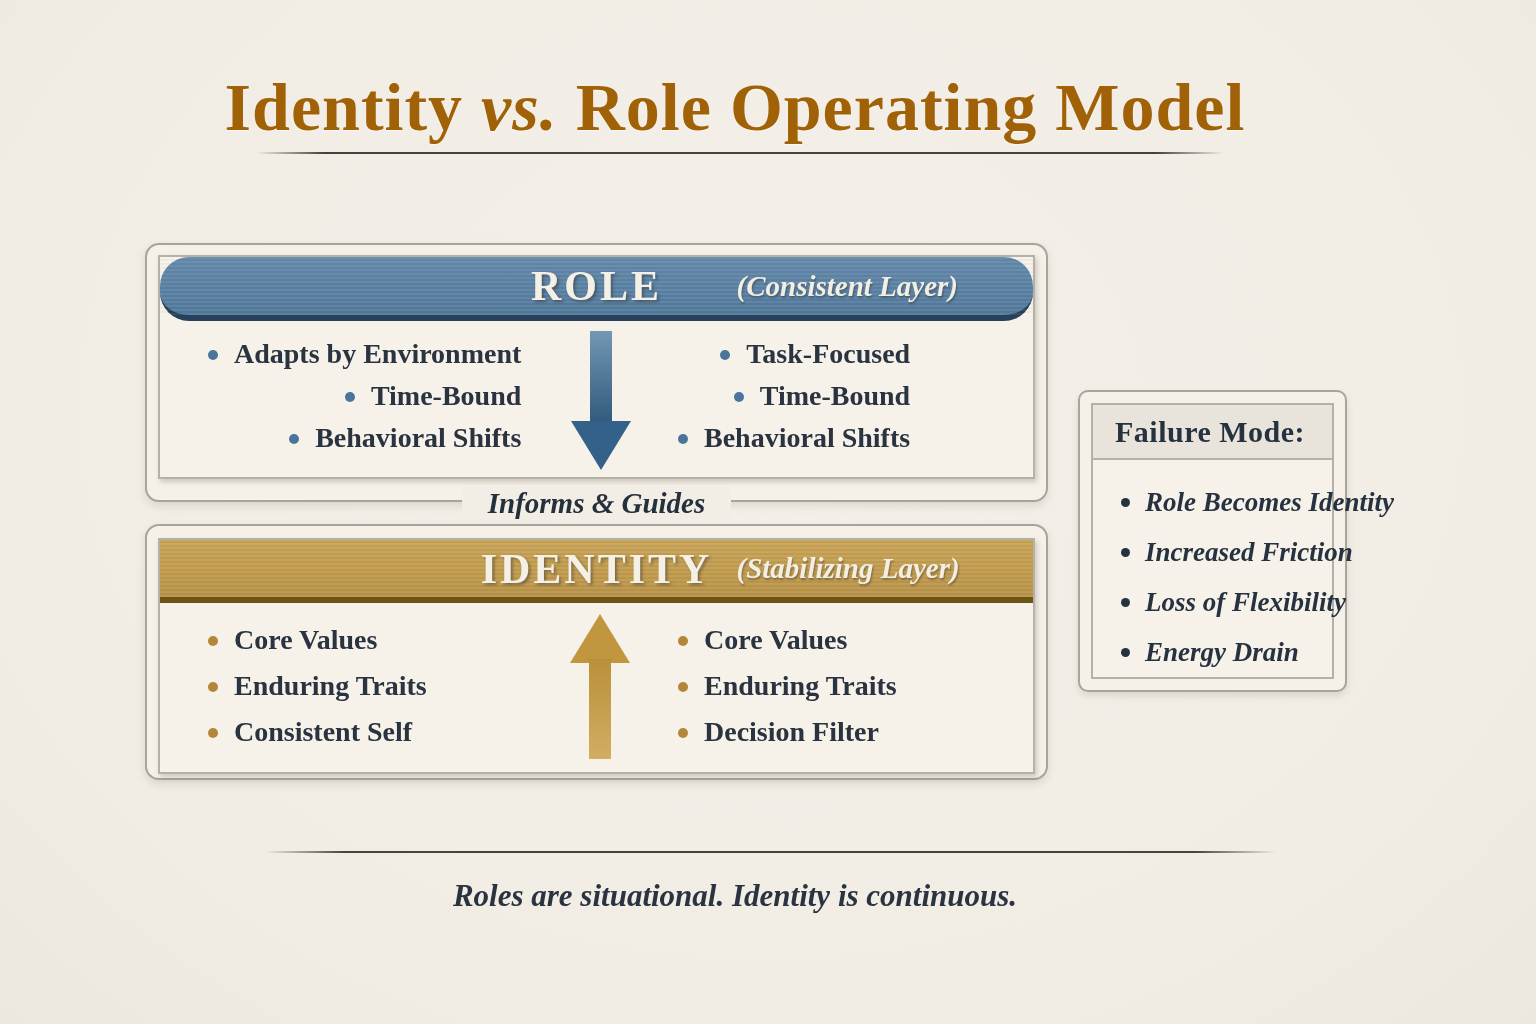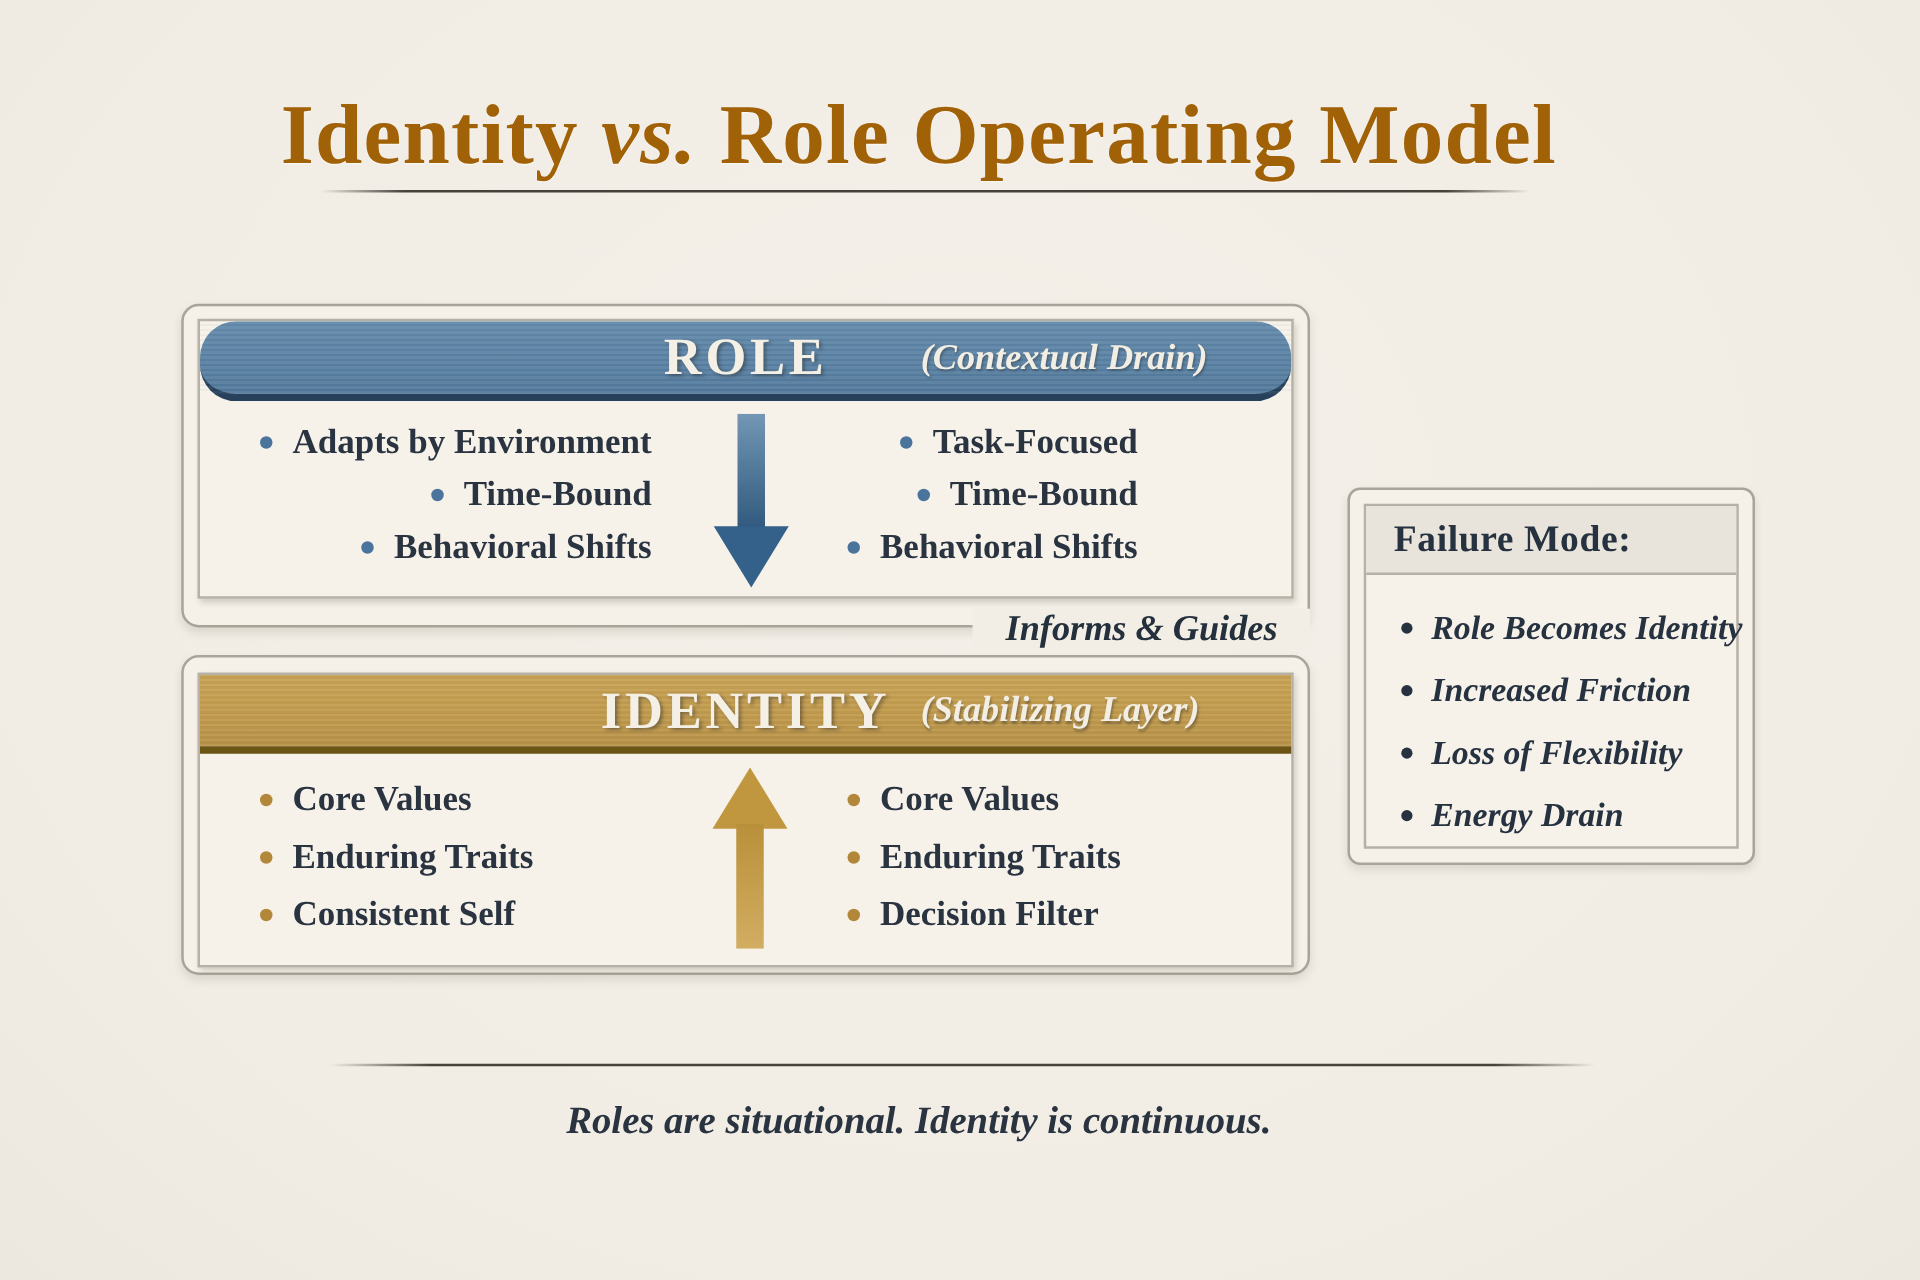--- a/index.html
+++ b/index.html
@@ -54,25 +54,25 @@
   .panel.role .dot{background:var(--blue-bullet);}
   .panel.identity .dot{background:var(--gold-bullet);}
   .col-l{left:48px; top:12px;}
   .col-r{left:518px; top:12px;}
   .panel.identity .col-l,.panel.identity .col-r{top:14px;}
   
   .arrow{position:absolute; z-index:2;}
   .arrow.down{left:570px; top:331px;}
   .arrow.up{left:569px; top:613px;}
   
-  .connector{position:absolute; top:487px; left:145px; width:903px; text-align:right; z-index:3;}
+  .connector{position:absolute; top:487px; left:145px; width:903px; text-align:center; z-index:3;}
   .connector span{display:inline-block; padding:0 26px; background:#f2eee6;
     font-size:29px; font-style:italic; font-weight:700; color:#25303d;}
   
-  .fail{position:absolute; left:1078px; top:390px; width:326px; height:302px;
+  .fail{position:absolute; left:1078px; top:390px; width:269px; height:302px;
     background:var(--panel-bg); border:2px solid var(--border-out); border-radius:10px;
     box-shadow:0 4px 7px rgba(90,80,60,.15);}
   .fail-inner{position:absolute; inset:11px; border:2px solid var(--border-in); background:#f6f2ea;}
   .fail-head{height:55px; background:var(--header-gray); border-bottom:2px solid var(--border-in);
     display:flex; align-items:center; padding-left:22px;
     font-size:30px; font-weight:700; color:#273241; letter-spacing:.5px;}
   .fail ul{list-style:none; padding:17px 0 0 28px;}
   .fail ul li{font-size:27px; font-style:italic; font-weight:600; color:#273241;
     line-height:50px; white-space:nowrap;}
   .fail .dot{display:inline-block; width:9px; height:9px; border-radius:50%;
@@ -90,21 +90,21 @@
   <span class="title">
     <span>Identity </span><span class="it">vs.</span><span> Role Operating Model</span>
   </span>
 </div>
 <div class="rule-title"></div>
 
 <div class="panel role">
   <div class="card">
     <div class="bar blue">
       <span class="bar-title">ROLE</span>
-      <span class="bar-sub">(Contextual Drain)</span>
+      <span class="bar-sub">(Consistent Layer)</span>
     </div>
     <div class="cols">
       <ul class="blist col-l">
         <li><span class="dot"></span><span>Adapts by Environment</span></li>
         <li><span class="dot"></span><span>Time-Bound</span></li>
         <li><span class="dot"></span><span>Behavioral Shifts</span></li>
       </ul>
       <ul class="blist col-r">
         <li><span class="dot"></span><span>Task-Focused</span></li>
         <li><span class="dot"></span><span>Time-Bound</span></li>

